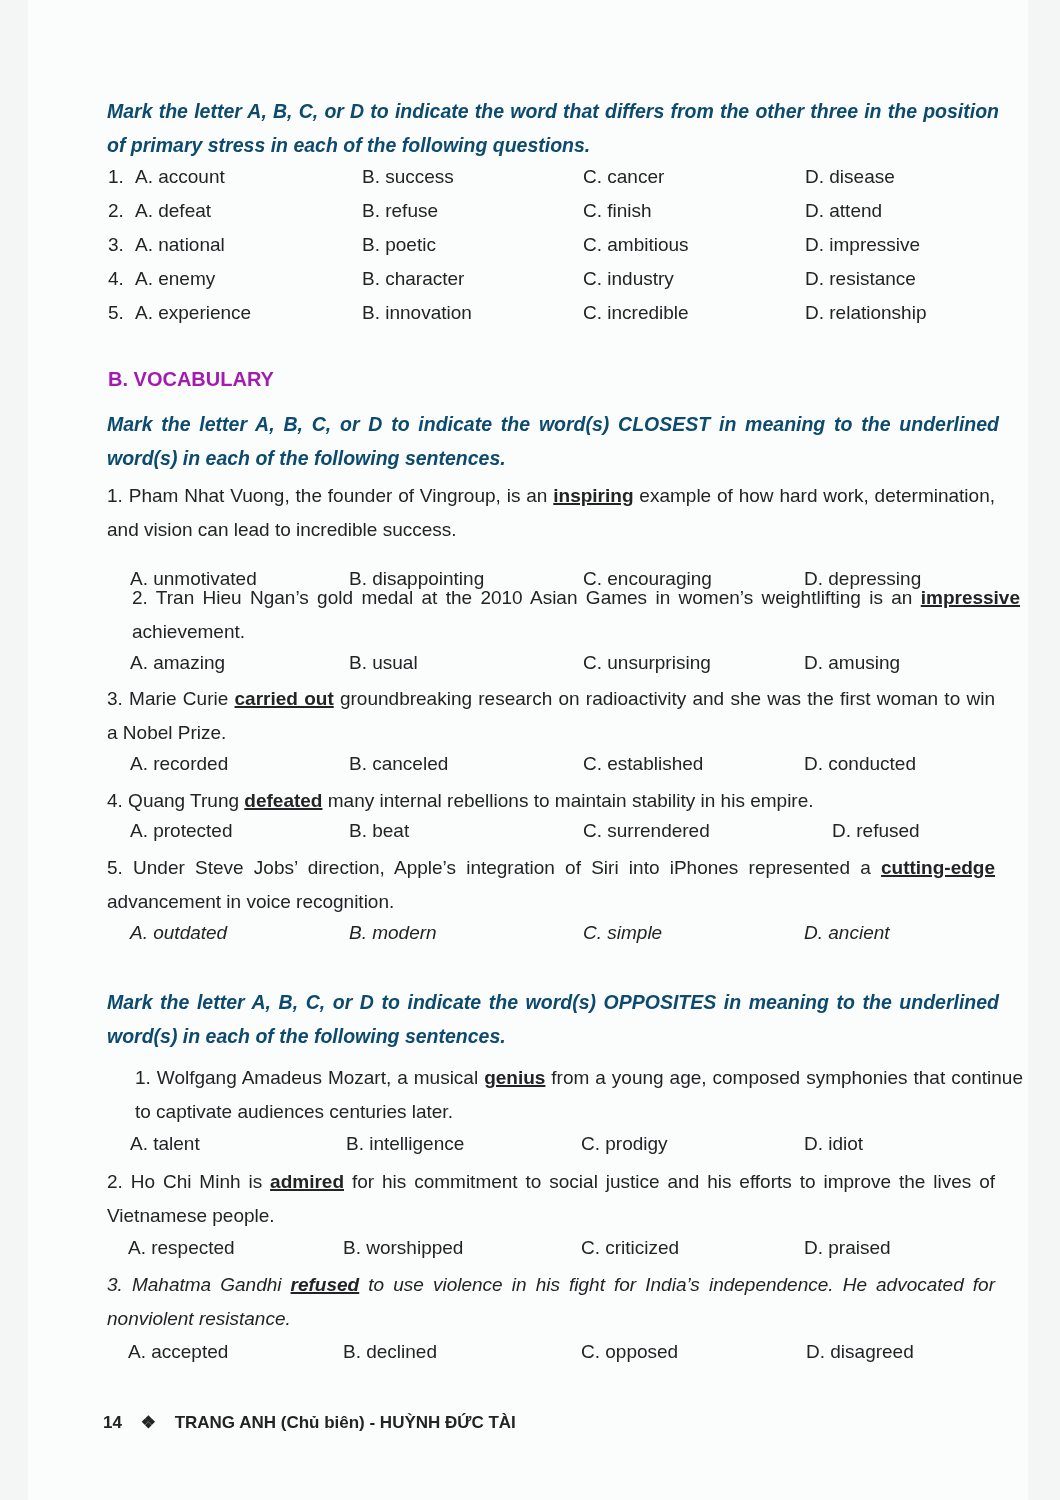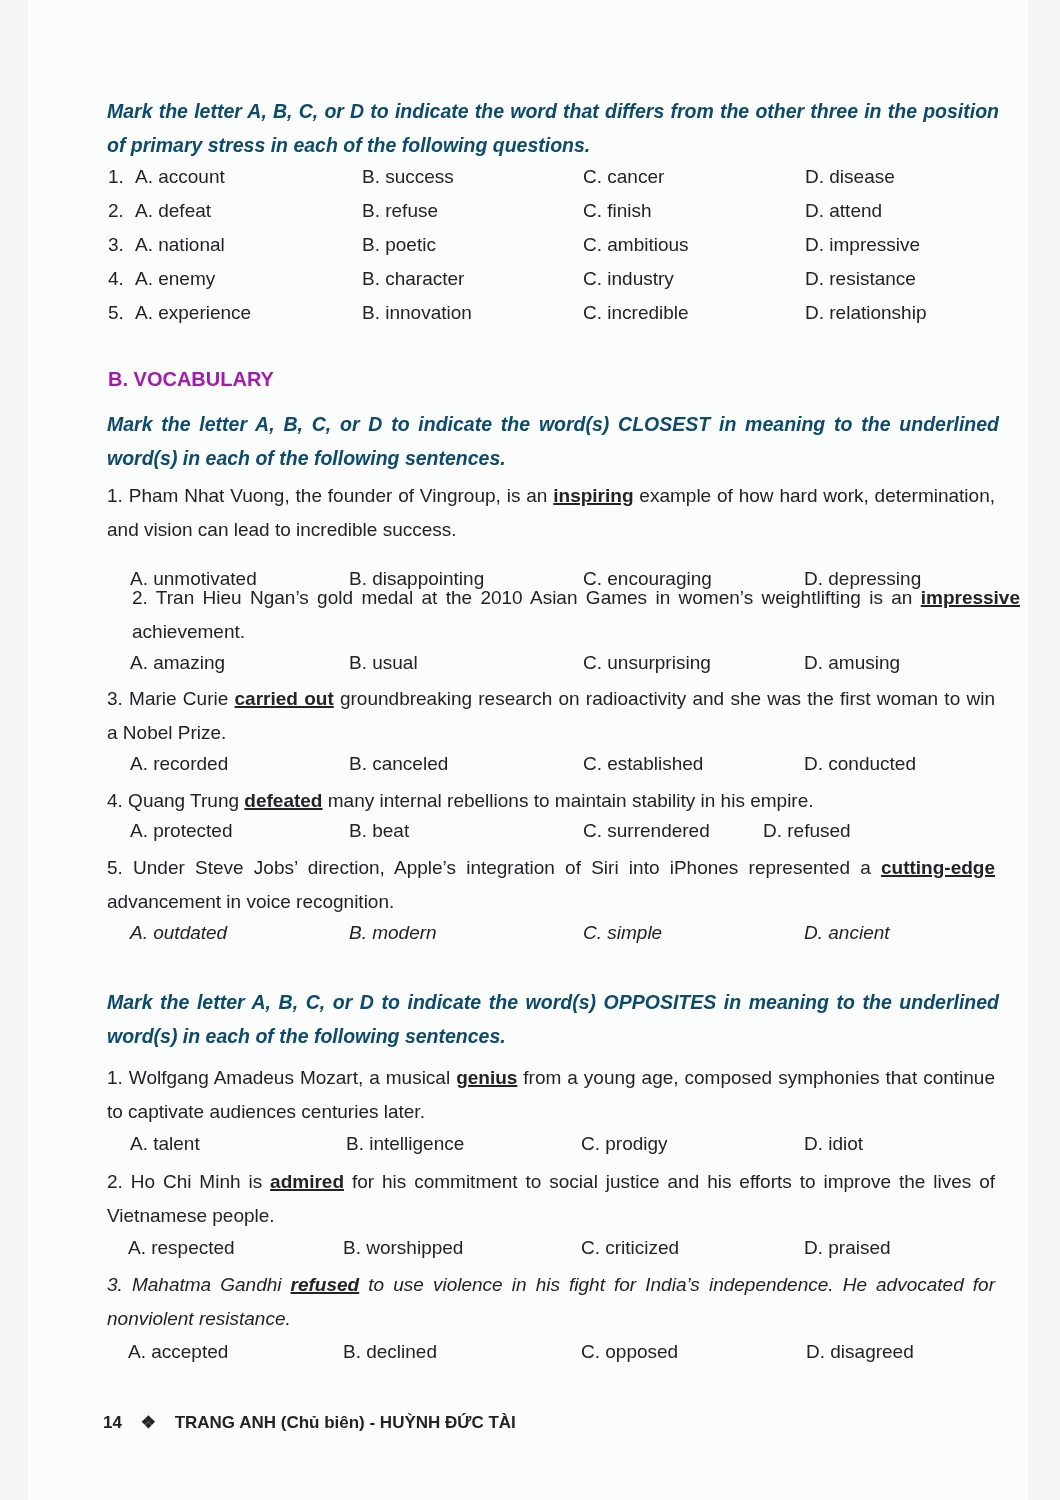--- a/index.html
+++ b/index.html
@@ -103,34 +103,34 @@
   <span style="left:349px">B. canceled</span>
   <span style="left:583px">C. established</span>
   <span style="left:804px">D. conducted</span>
 </div>
 
 <div class="q" style="top:784px;"><span>4. Quang Trung </span><span class="ul">defeated</span><span> many internal rebellions to maintain stability in his empire.</span></div>
 <div class="row" style="top:820px;">
   <span style="left:130px">A. protected</span>
   <span style="left:349px">B. beat</span>
   <span style="left:583px">C. surrendered</span>
-  <span style="left:763px">D. refused</span>
+  <span style="left:832px">D. refused</span>
 </div>
 
 <div class="q" style="top:851px;"><span>5. Under Steve Jobs’ direction, Apple’s integration of Siri into iPhones represented a </span><span class="ul">cutting-edge</span><span> advancement in voice recognition.</span></div>
 <div class="row" style="top:922px;font-style:italic;">
   <span style="left:130px">A. outdated</span>
   <span style="left:349px">B. modern</span>
   <span style="left:583px">C. simple</span>
   <span style="left:804px">D. ancient</span>
 </div>
 
 <div class="instr" style="top:985px;">Mark the letter A, B, C, or D to indicate the word(s) OPPOSITES in meaning to the underlined word(s) in each of the following sentences.</div>
 
-<div class="q" style="top:1061px;"><span>1. Wolfgang Amadeus Mozart, a musical </span><span class="ul">genius</span><span> from a young age, composed symphonies that continue to captivate audiences centuries later.</span></div>
+<div class="q" style="top:1061px;margin-left:28px;"><span>1. Wolfgang Amadeus Mozart, a musical </span><span class="ul">genius</span><span> from a young age, composed symphonies that continue to captivate audiences centuries later.</span></div>
 <div class="row" style="top:1133px;">
   <span style="left:130px">A. talent</span>
   <span style="left:346px">B. intelligence</span>
   <span style="left:581px">C. prodigy</span>
   <span style="left:804px">D. idiot</span>
 </div>
 
 <div class="q" style="top:1165px;"><span>2. Ho Chi Minh is </span><span class="ul">admired</span><span> for his commitment to social justice and his efforts to improve the lives of Vietnamese people.</span></div>
 <div class="row" style="top:1237px;">
   <span style="left:128px">A. respected</span>

